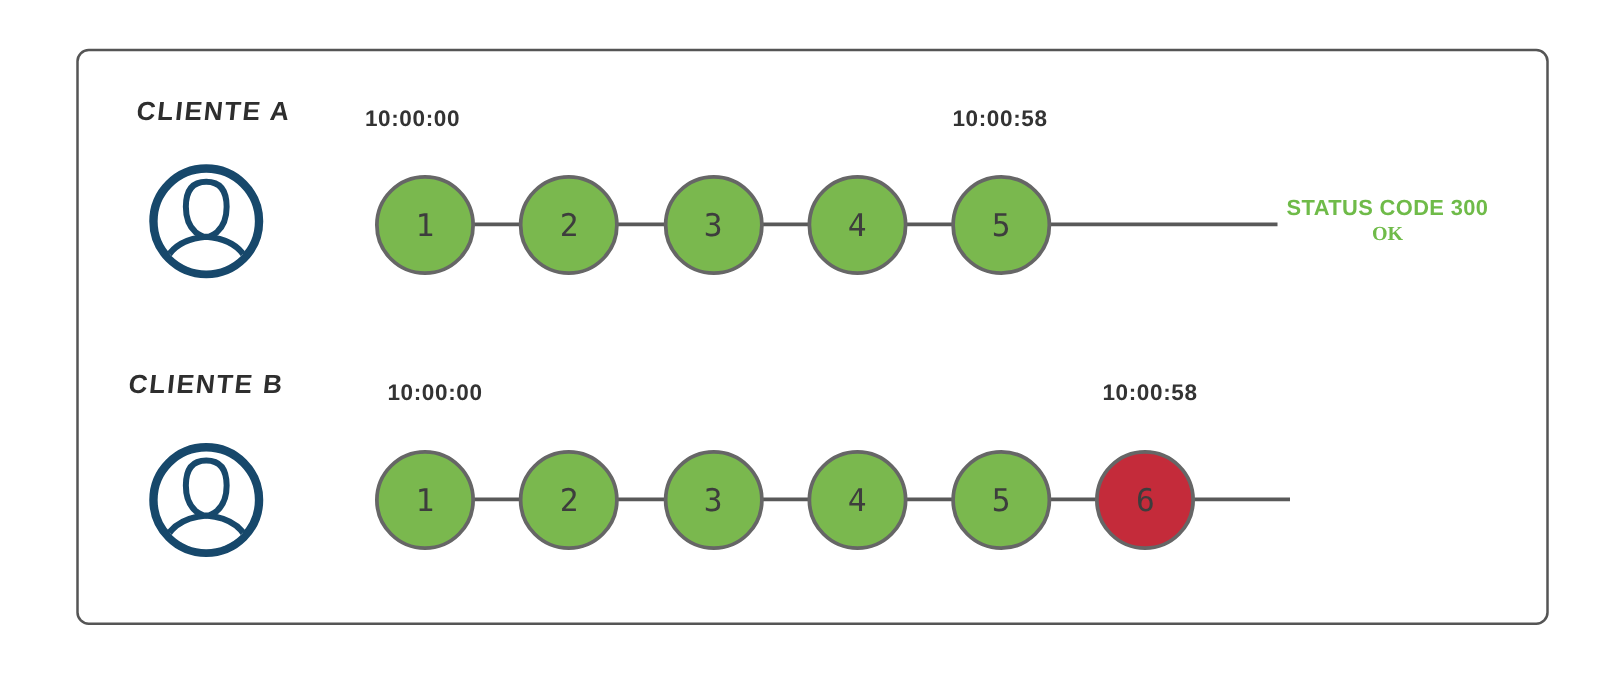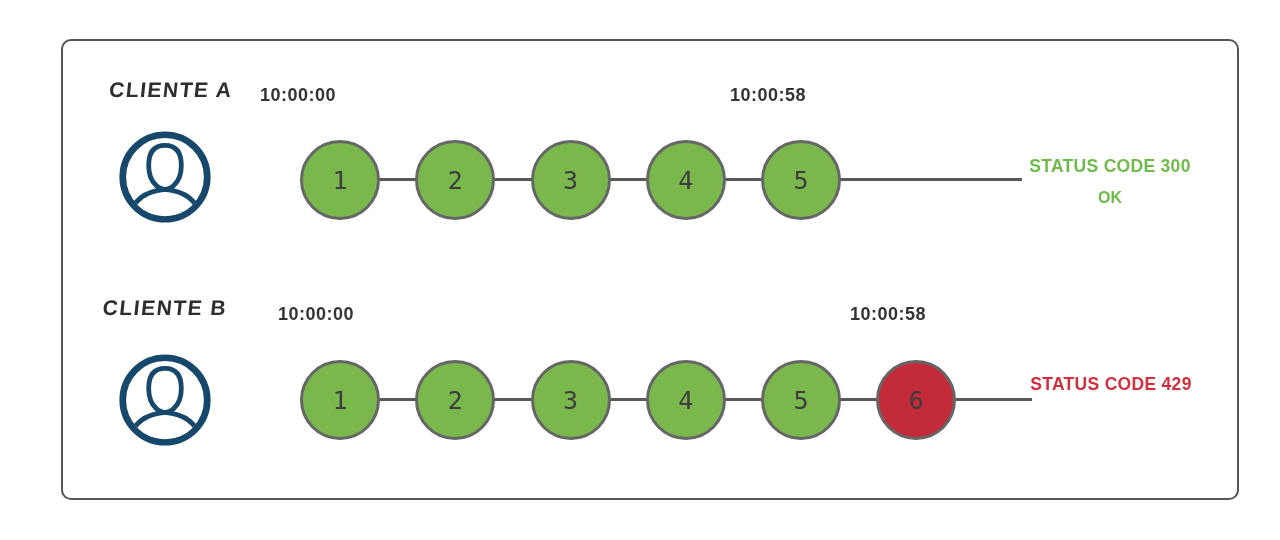--- a/index.html
+++ b/index.html
@@ -44,20 +44,21 @@
     width: 96px;
     height: 96px;
   }
   .row-a .avatar { left: 117px; top: 129px; }
   .row-b .avatar { left: 117px; top: 352px; }
   .avatar svg { width: 100%; height: 100%; display: block; }
 
   .timestamp {
     position: absolute;
     width: 140px;
+    text-align: center;
     font-size: 18px;
     font-weight: bold;
     color: #333333;
     letter-spacing: 0.5px;
   }
   .row-a .t-start { left: 260px; top: 85px; }
   .row-a .t-end   { left: 730px; top: 85px; }
   .row-b .t-start { left: 278px; top: 304px; }
   .row-b .t-end   { left: 850px; top: 304px; }
 
@@ -93,21 +94,21 @@
     box-sizing: content-box;
   }
 
   .status {
     position: absolute;
     text-align: center;
     font-weight: bold;
     z-index: 2;
   }
   .status .line1 { font-size: 17.5px; letter-spacing: 0.3px; }
-  .status .line2 { font-size: 16px; margin-top: 12px; }
+  .status .line2 { font-size: 16px; margin-top: 2px; font-family: Liberation Serif, serif; }
   .row-a .status { left: 1024px; top: 156px; width: 172px; }
   .row-b .status { left: 1026px; top: 374px; width: 170px; }
 </style>
 </head>
 <body>
 
 <div id="stage">
   <div class="frame"></div>
 
   <section class="row-a">
@@ -171,16 +172,15 @@
     <div class="circles">
         <div class="circle" style="left: 0px; background: rgb(122, 184, 78); border-color: rgb(102, 102, 102);">1</div>
         <div class="circle" style="left: 115.25px; background: rgb(122, 184, 78); border-color: rgb(102, 102, 102);">2</div>
         <div class="circle" style="left: 230.5px; background: rgb(122, 184, 78); border-color: rgb(102, 102, 102);">3</div>
         <div class="circle" style="left: 345.75px; background: rgb(122, 184, 78); border-color: rgb(102, 102, 102);">4</div>
         <div class="circle" style="left: 461px; background: rgb(122, 184, 78); border-color: rgb(102, 102, 102);">5</div>
         <div class="circle" style="left: 576.25px; background: rgb(196, 43, 58); border-color: rgb(102, 102, 102);">6</div>
       </div>
 
     <div class="status" style="color: rgb(212, 47, 61);">
-      <div class="line1">STATUS CODE 429</div>
     </div>
   </section>
 </div>
 
 </body></html>

